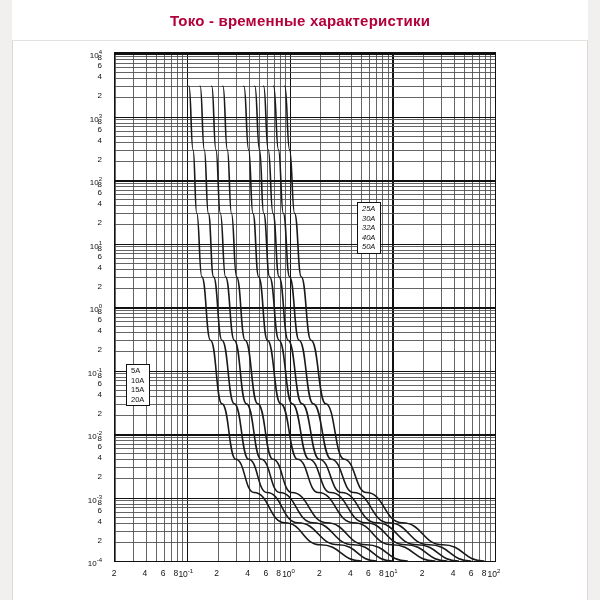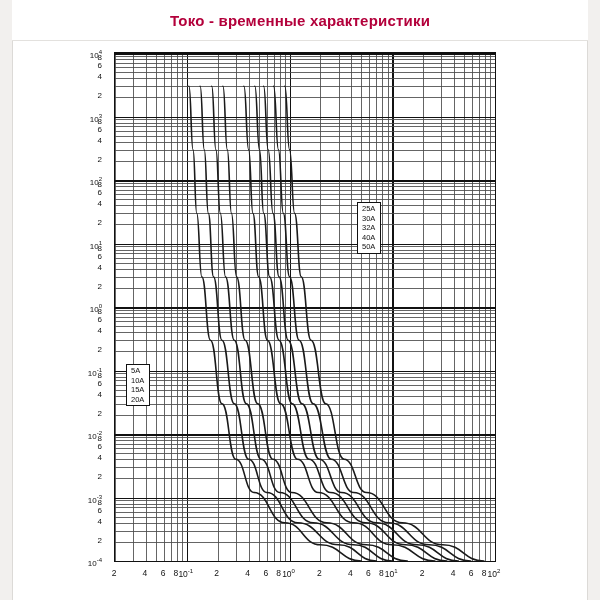--- a/index.html
+++ b/index.html
@@ -70,21 +70,21 @@
     position:absolute;
     border:1px solid #111;
     background:#fff;
     font-size:7.5px;
     line-height:9.5px;
     color:#111;
     padding:1px 5px 1px 4px;
     text-align:left;
   }
   .legend div{white-space:nowrap;}
-  .legend-hi{left:297px;top:158px;}
+  .legend-hi{left:297px;top:158px;font-style:italic;}
   .legend-lo{left:66px;top:320px;}
 </style>
 </head>
 <body>
 
 <div class="page-edge-left"></div>
 <div class="page-edge-right"></div>
 
 <div class="title-bar">
   <div class="title-text">Токо - временные характеристики</div>

